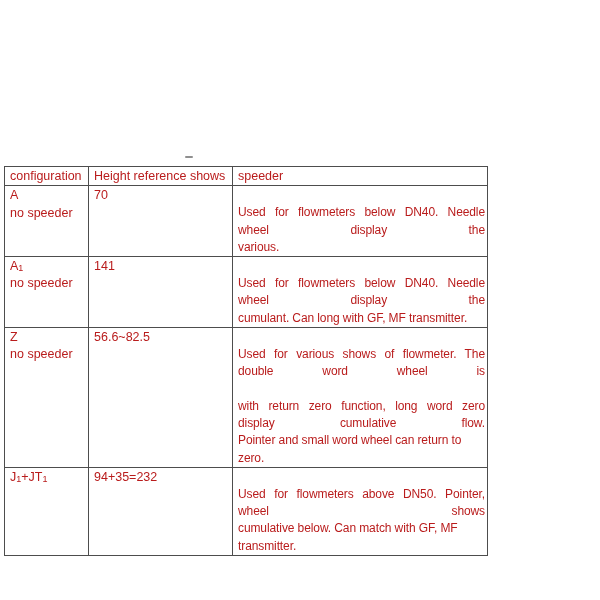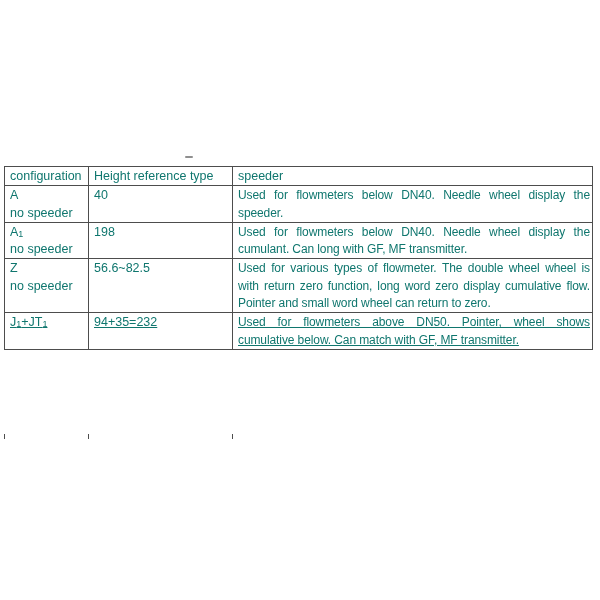--- a/index.html
+++ b/index.html
@@ -10,50 +10,50 @@
     position: relative;
     overflow: hidden;
   }
   .stray-mark {
     position: absolute; left: 185px; top: 156px;
     width: 8px; height: 2px;
     background: #8f8f8f; border-radius: 1px;
   }
   table.cfg-table {
     position: absolute; left: 4px; top: 166px;
-    width: 589px;
+    width: 484px;
     border-collapse: collapse;
     table-layout: fixed;
-    color: #0f766e;
+    color: #b91c1c;
   }
   .cfg-table col.c1 { width: 84px; }
   .cfg-table col.c2 { width: 144px; }
   .cfg-table th, .cfg-table td {
     border: 1px solid #4d4d4d;
     vertical-align: top;
     padding: 1px 3px 0 5px;
     font-weight: normal;
     text-align: left;
     font-size: 12.5px;
     line-height: 17.3px;
     overflow: hidden;
   }
   .cfg-table thead tr { height: 19px; }
   tr.r0 { height: 35px; }
   tr.r1 { height: 34px; }
   tr.r2 { height: 54px; }
-  tr.r3 { height: 35px; text-decoration: underline; }
+  tr.r3 { height: 35px; }
   tr.r4 { height: 35px; }
   tr.r5 { height: 56px; }
   td.func {
     font-size: 12px;
     letter-spacing: -0.1px;
     padding-right: 2px;
   }
-  .jline { text-align: justify; text-align-last: justify; }
+  .jline { text-align: justify; text-align-last: justify; margin-top: 17px; }
   .jlast { text-align: left; }
   .cfg-table sub { font-size: 9px; vertical-align: -1px; line-height: 0; }
   .stub {
     position: absolute; top: 434px;
     width: 1px; height: 5px;
     background: #4d4d4d;
   }
 </style>
 </head>
 <body>
@@ -62,55 +62,55 @@
 
 <table class="cfg-table">
   <colgroup>
     <col class="c1">
       <col class="c2">
       <col class="c3">
   </colgroup>
   <thead>
     <tr>
       <th>configuration</th>
-      <th>Height reference type</th>
+      <th>Height reference shows</th>
       <th>speeder</th>
     </tr>
   </thead>
   <tbody>
       <tr class="r0">
         <td>
           <div>A</div>
           <div>no speeder</div>
         </td>
-        <td>40</td>
+        <td>70</td>
         <td class="func">
           <div class="jline">Used for flowmeters below DN40. Needle wheel display the</div>
-          <div class="jlast">speeder.</div>
+          <div class="jlast">various.</div>
         </td>
       </tr>
       <tr class="r1">
         <td>
           <div>A<sub>1</sub></div>
           <div>no speeder</div>
         </td>
-        <td>198</td>
+        <td>141</td>
         <td class="func">
           <div class="jline">Used for flowmeters below DN40. Needle wheel display the</div>
           <div class="jlast">cumulant. Can long with GF, MF transmitter.</div>
         </td>
       </tr>
       <tr class="r2">
         <td>
           <div>Z</div>
           <div>no speeder</div>
         </td>
         <td>56.6~82.5</td>
         <td class="func">
-          <div class="jline">Used for various types of flowmeter. The double wheel wheel is</div>
+          <div class="jline">Used for various shows of flowmeter. The double word wheel is</div>
           <div class="jline">with return zero function, long word zero display cumulative flow.</div>
           <div class="jlast">Pointer and small word wheel can return to zero.</div>
         </td>
       </tr>
       <tr class="r3">
         <td>
           <div>J<sub>1</sub>+JT<sub>1</sub></div>
         </td>
         <td>94+35=232</td>
         <td class="func">

